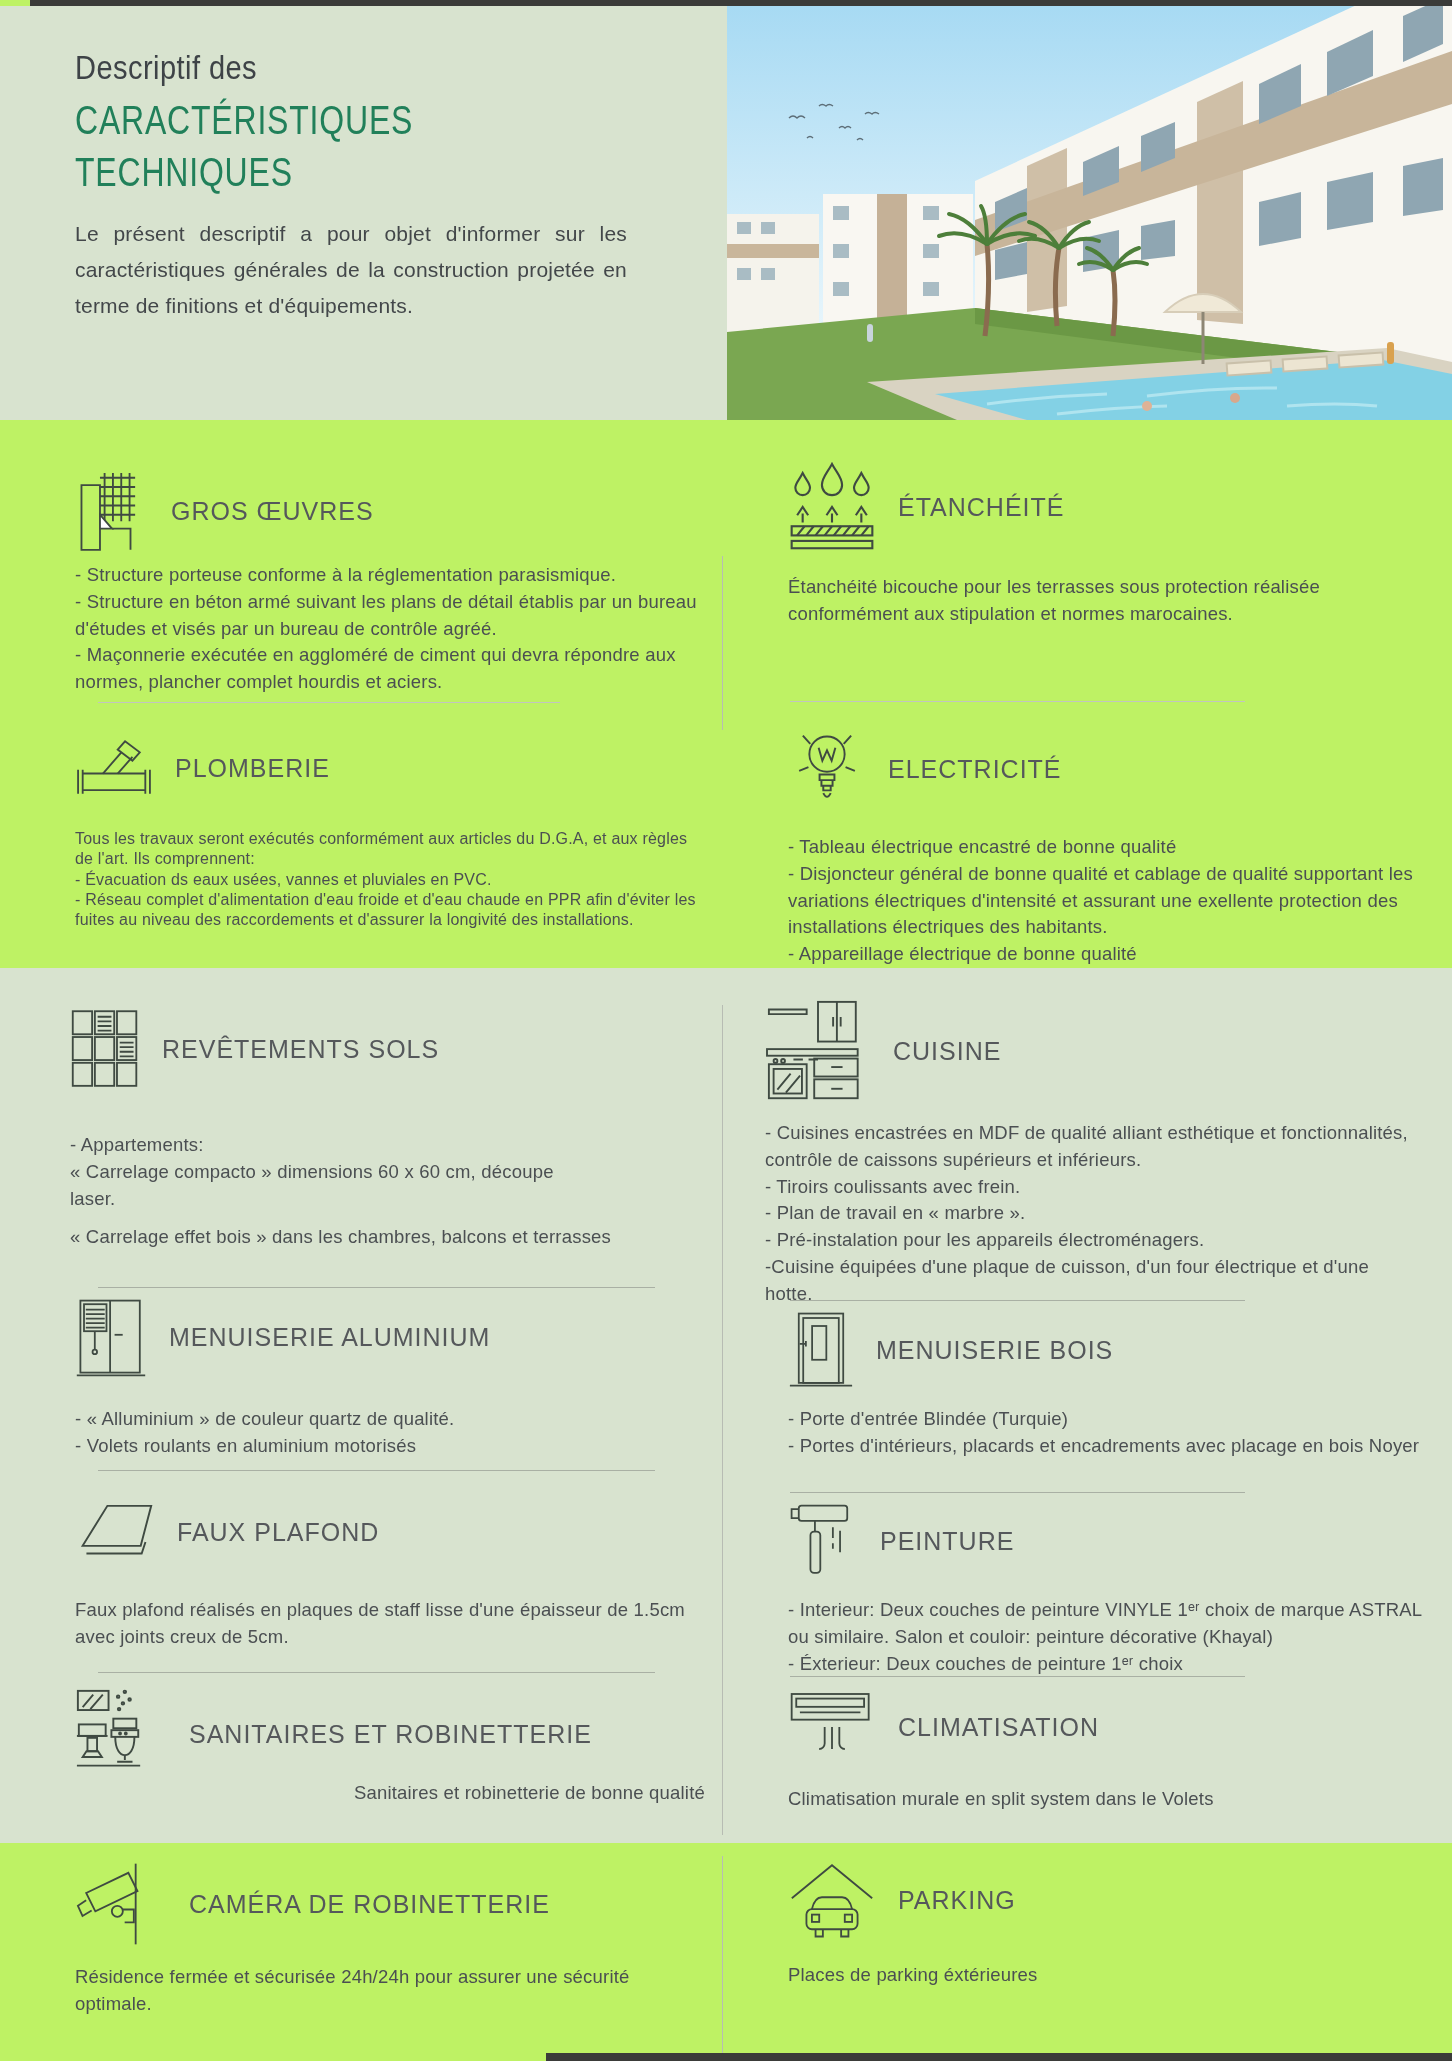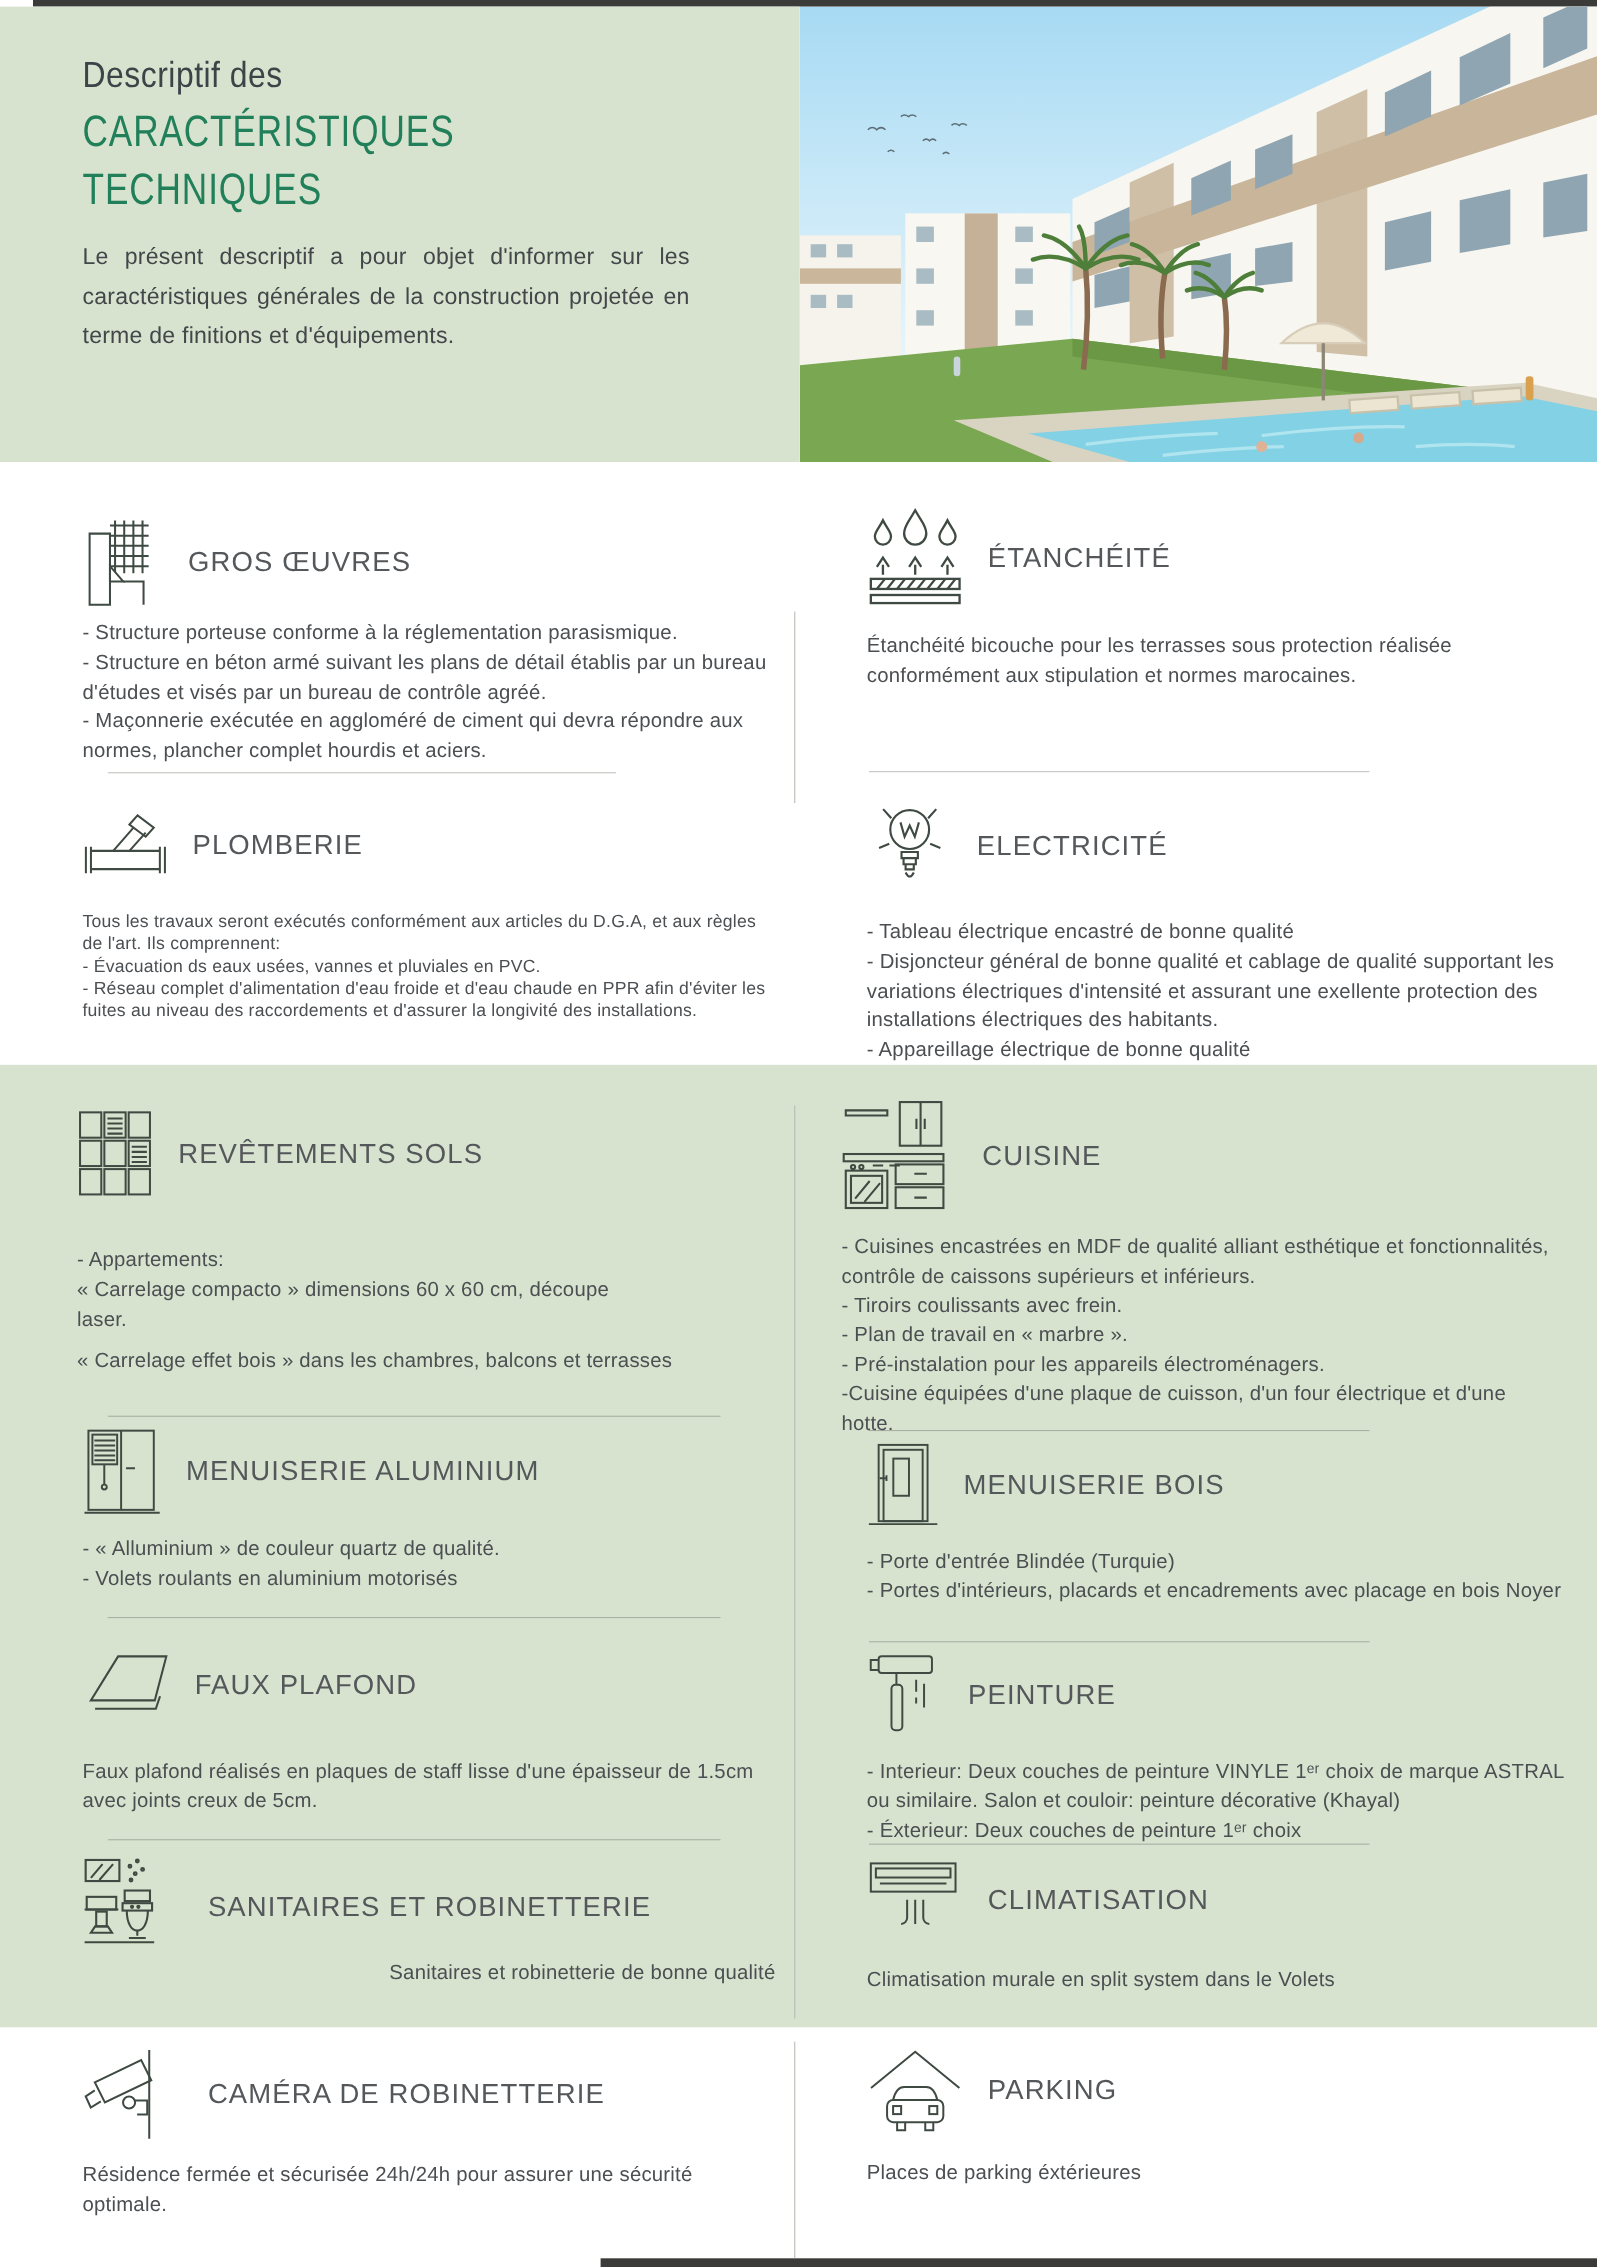--- a/index.html
+++ b/index.html
@@ -7,21 +7,21 @@
     --accent:#21805a;
     --ink:#4b4f52;
     --title:#55585b;
     --icon:#3f4a42;
     --line-w:#c2c5c0;
     --line-g:#a9b0a4;
     --edge:#3b3b39;
   }
   *{margin:0;padding:0;box-sizing:border-box;}
   body{background:#888;font-family:"Liberation Sans", sans-serif;}
-  .page{position:relative;width:1452px;height:2061px;background:#ffffff;margin:0 auto;overflow:hidden;}
+  .page{position:relative;width:1452px;height:2061px;background:#bef264;margin:0 auto;overflow:hidden;}
 
   .edge-bar{position:absolute;background:var(--edge);}
 
   .hero-green{position:absolute;left:0;top:6px;width:727px;height:414px;background:var(--green);}
   .hero-photo{position:absolute;left:727px;top:6px;width:725px;height:414px;overflow:hidden;}
 
   .hero-text{position:absolute;left:75px;top:42px;width:552px;}
   .h-small{font-size:33px;font-weight:400;color:#3e4347;line-height:52px;letter-spacing:.5px;transform:scaleX(.88);transform-origin:0 50%;white-space:nowrap;}
   .h-green{font-size:40px;font-weight:400;color:var(--accent);line-height:52px;letter-spacing:1px;transform:scaleX(.8);transform-origin:0 50%;white-space:nowrap;}
   .h-intro{margin-top:18px;font-size:21px;line-height:1.72;color:#43474a;text-align:justify;letter-spacing:.2px;}
@@ -262,21 +262,21 @@
           <path d="M12 14 h21 M12 19 h21 M12 24 h21 M12 29 h21 M12 34 h21"></path>
           <path d="M22 38 v20"></path>
               <circle cx="22" cy="61" r="2.5"></circle>
           <path d="M44 42 h9"></path>
           <path d="M2 87 h76"></path>
         </g>
           </svg>
       </span>
       <h2 class="t">MENUISERIE ALUMINIUM</h2>
     </div>
-    <div class="body" style="margin-top:17px;">
+    <div class="body" style="margin-top:28px;">
       <p>- « Alluminium » de couleur quartz de qualité.</p>
       <p>- Volets roulants en aluminium motorisés</p>
     </div>
   </section>
 
   <section class="sec" style="left:75px;top:1502px;width:630px;">
     <div class="head">
       <span>
         <svg viewBox="0 0 84 64" width="80" height="61">
             <g fill="none" stroke="currentColor" stroke-width="2">

